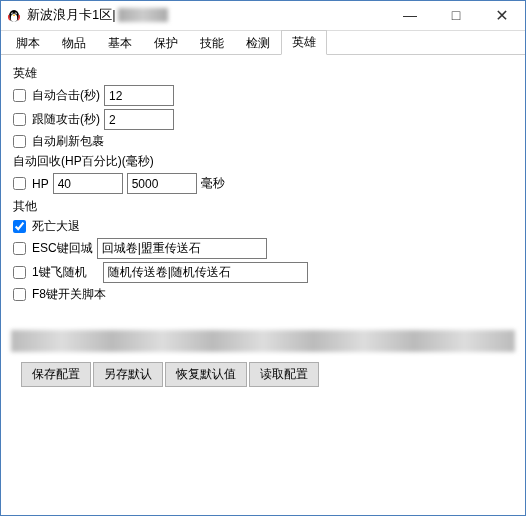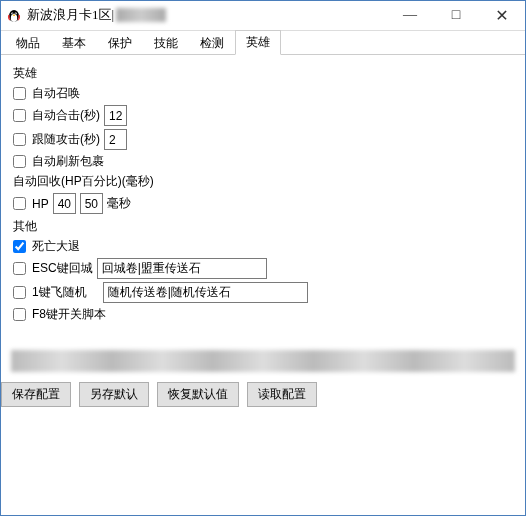--- a/index.html
+++ b/index.html
@@ -13,21 +13,20 @@
       position: relative;
       overflow: hidden;
     }
     .titlebar {
       height: 30px;
       background: #fff;
       border-bottom: 1px solid #ddd;
       display: flex;
       align-items: center;
       padding: 0 0 1px 4px;
-      font-family: Liberation Serif, serif;
     }
     .titlebar .penguin {
       width: 18px; height: 18px;
       margin-right: 4px;
       display: inline-flex;
       align-items: center;
     }
     .titlebar .title-text { flex: 0 0 auto; font-size: 13px; }
     .titlebar .title-blur {
       width: 50px; height: 14px;
@@ -75,39 +74,39 @@
       display: flex;
       align-items: center;
       margin: 3px 0;
       gap: 4px;
     }
     input[type="checkbox"] {
       width: 13px; height: 13px;
       margin-right: 2px;
     }
     .txt {
-      width: 23px;
+      width: 70px;
       height: 21px;
       border: 1px solid #7a7a7a;
       padding: 1px 4px;
       font-size: 12px;
     }
     .txt.wide { width: 170px; }
     .txt.wider { width: 205px; margin-left: 12px; }
     .gap { margin-top: 4px; }
     .blurbar {
       margin: 18px 10px 8px 10px;
       height: 22px;
       background: linear-gradient(90deg,#bbb 0%,#ddd 10%,#bbb 20%,#ddd 30%,#bbb 40%,#ddd 50%,#bbb 60%,#ddd 70%,#bbb 80%,#ddd 90%,#bbb 100%);
       filter: blur(2px);
     }
     .btnrow {
       display: flex;
-      gap: 8px;
-      padding: 2px 0;
+      gap: 2px;
+      padding: 2px 20px;
     }
     .btn {
       border: 1px solid #adadad;
       background: #e1e1e1;
       padding: 3px 10px;
       font-size: 12px;
       cursor: pointer;
       min-height: 22px;
     }
   </style>
@@ -130,36 +129,33 @@
   </span>
   <span class="title-text">新波浪月卡1区|</span>
   <span class="title-blur"></span>
   <span class="spacer"></span>
   <div class="winbtn">—</div>
   <div class="winbtn">□</div>
   <div class="winbtn close">✕</div>
 </div>
 
 <div class="tabs">
+  <div class="tab">脚本</div>
   <div class="tab">物品</div>
   <div class="tab">基本</div>
   <div class="tab">保护</div>
   <div class="tab">技能</div>
   <div class="tab">检测</div>
   <div class="tab active">英雄</div>
 </div>
 
 <div class="content">
 
   <div class="group-label">英雄</div>
 
-  <div class="row">
-    <input type="checkbox" style="">
-    <span>自动召唤</span>
-  </div>
 
   <div class="row">
     <input type="checkbox" style="">
     <span>自动合击(秒)</span>
     <input class="txt" value="12" style="">
   </div>
 
   <div class="row">
     <input type="checkbox" style="">
     <span>跟随攻击(秒)</span>

